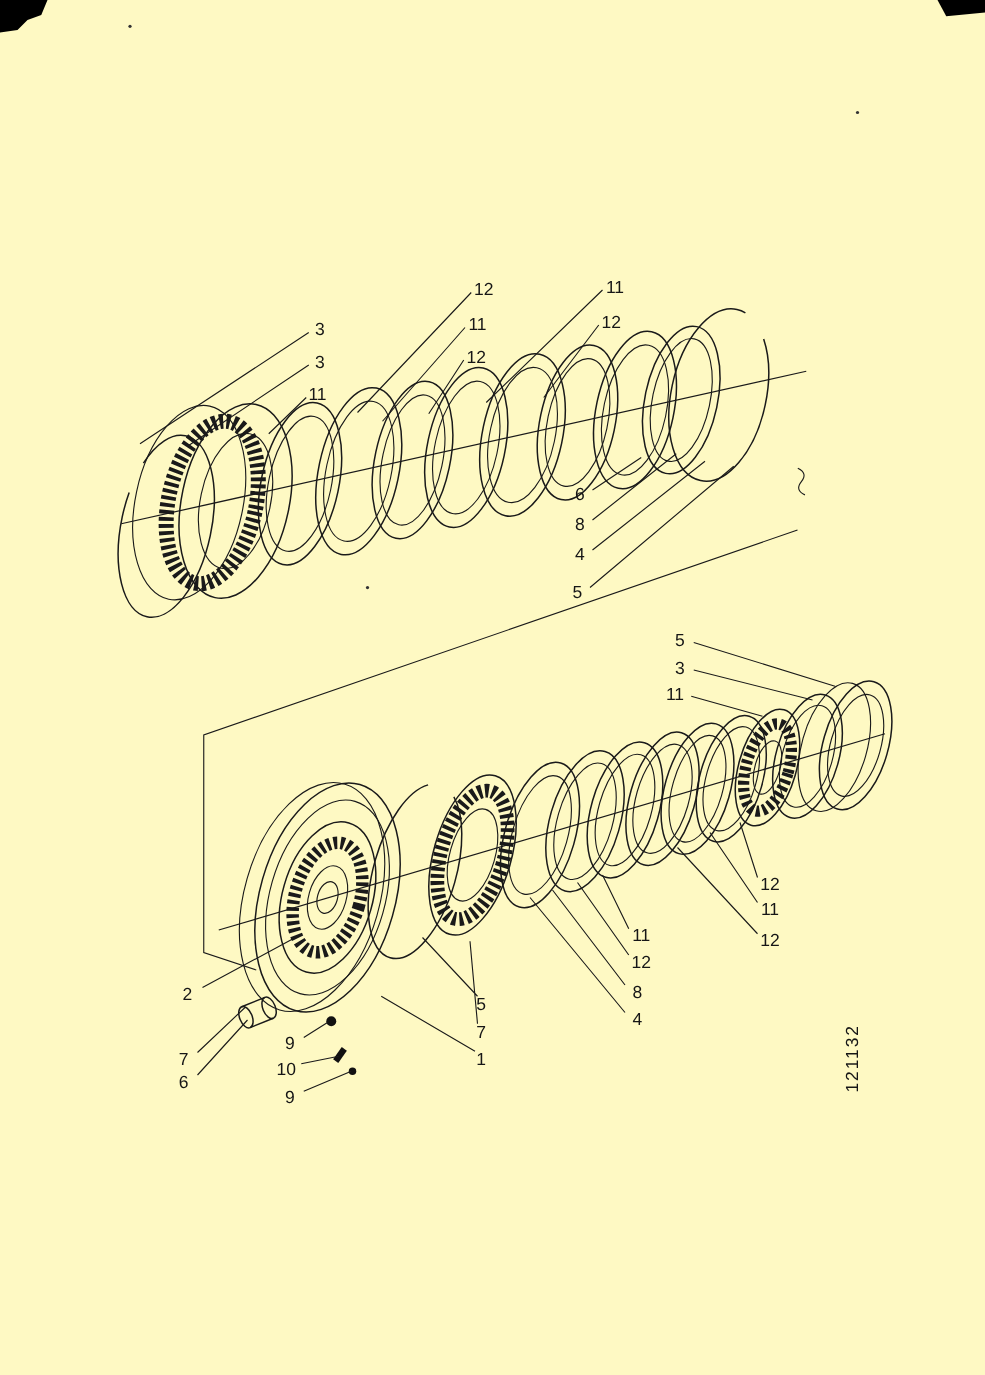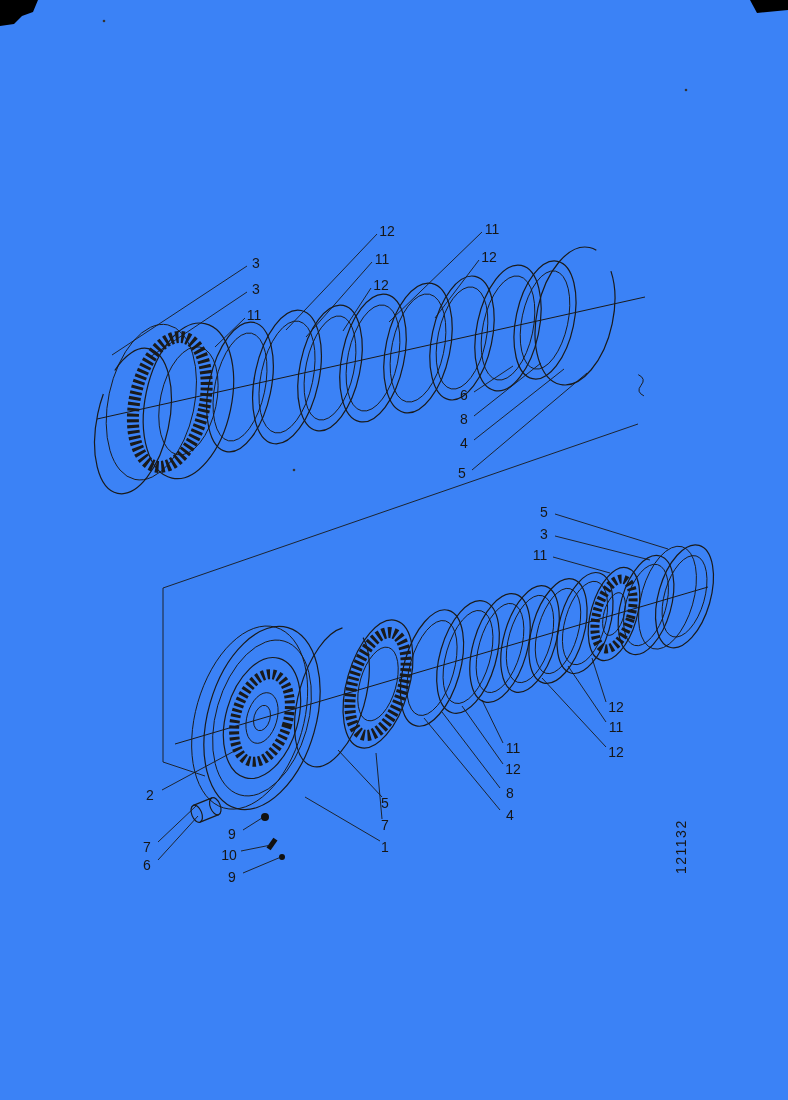--- a/index.html
+++ b/index.html
@@ -1,16 +1,16 @@
 <!DOCTYPE html>
 <html><head>
 <meta charset="utf-8">
 <style>
   html,body{margin:0;padding:0;background:#ffffff;}
-  .page{position:relative;width:788px;height:1100px;background:#3b82f6;overflow:hidden;
+  .page{position:relative;width:788px;height:1100px;background:#fef9c3;overflow:hidden;
         font-family:"Liberation Sans",sans-serif;}
   svg{display:block;}
   svg text{font-family:"Liberation Sans",sans-serif;font-size:14px;fill:#161616;}
   .ln{stroke:#1a1a1a;stroke-width:1;fill:none;}
   .part{stroke:#1a1a1a;fill:none;stroke-width:1.2;}
   .thin{stroke:#1a1a1a;fill:none;stroke-width:0.9;}
   .teeth{stroke:#1a1a1a;fill:none;stroke-dasharray:3 2.6;}
   .lead{stroke:#1a1a1a;stroke-width:0.9;fill:none;}
   .figcode{font-size:14px;letter-spacing:1.5px;}
 </style>

